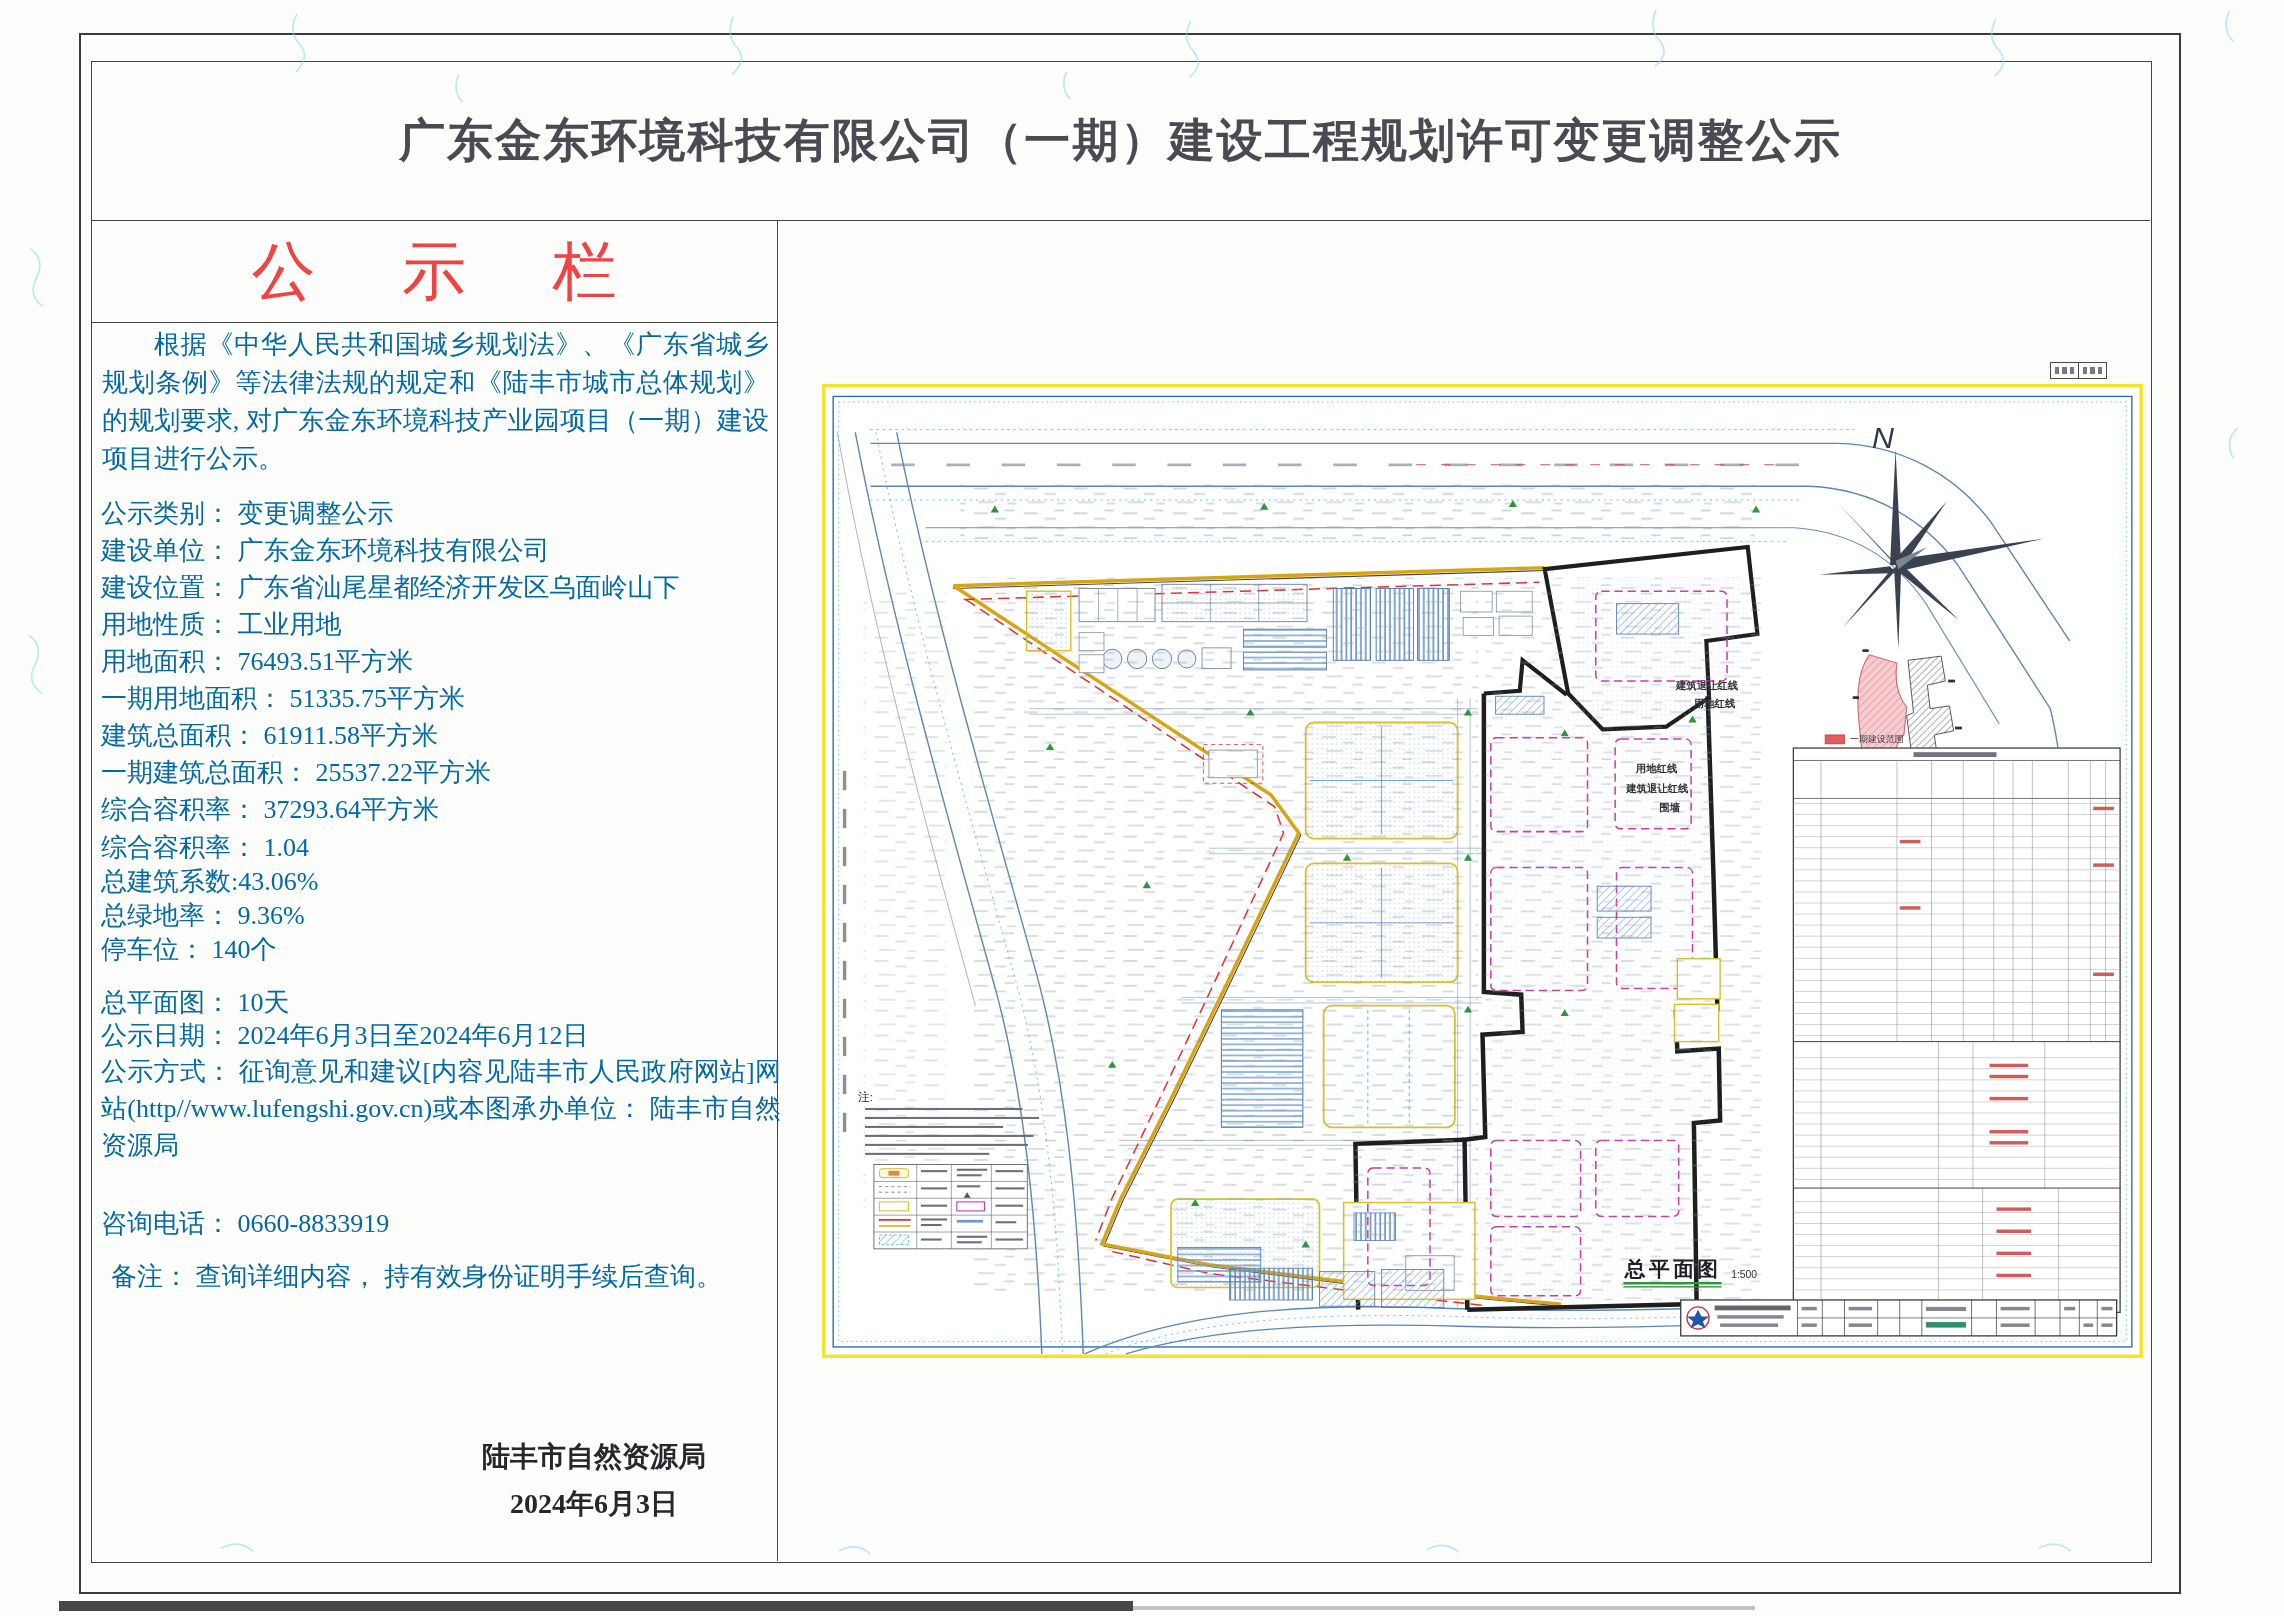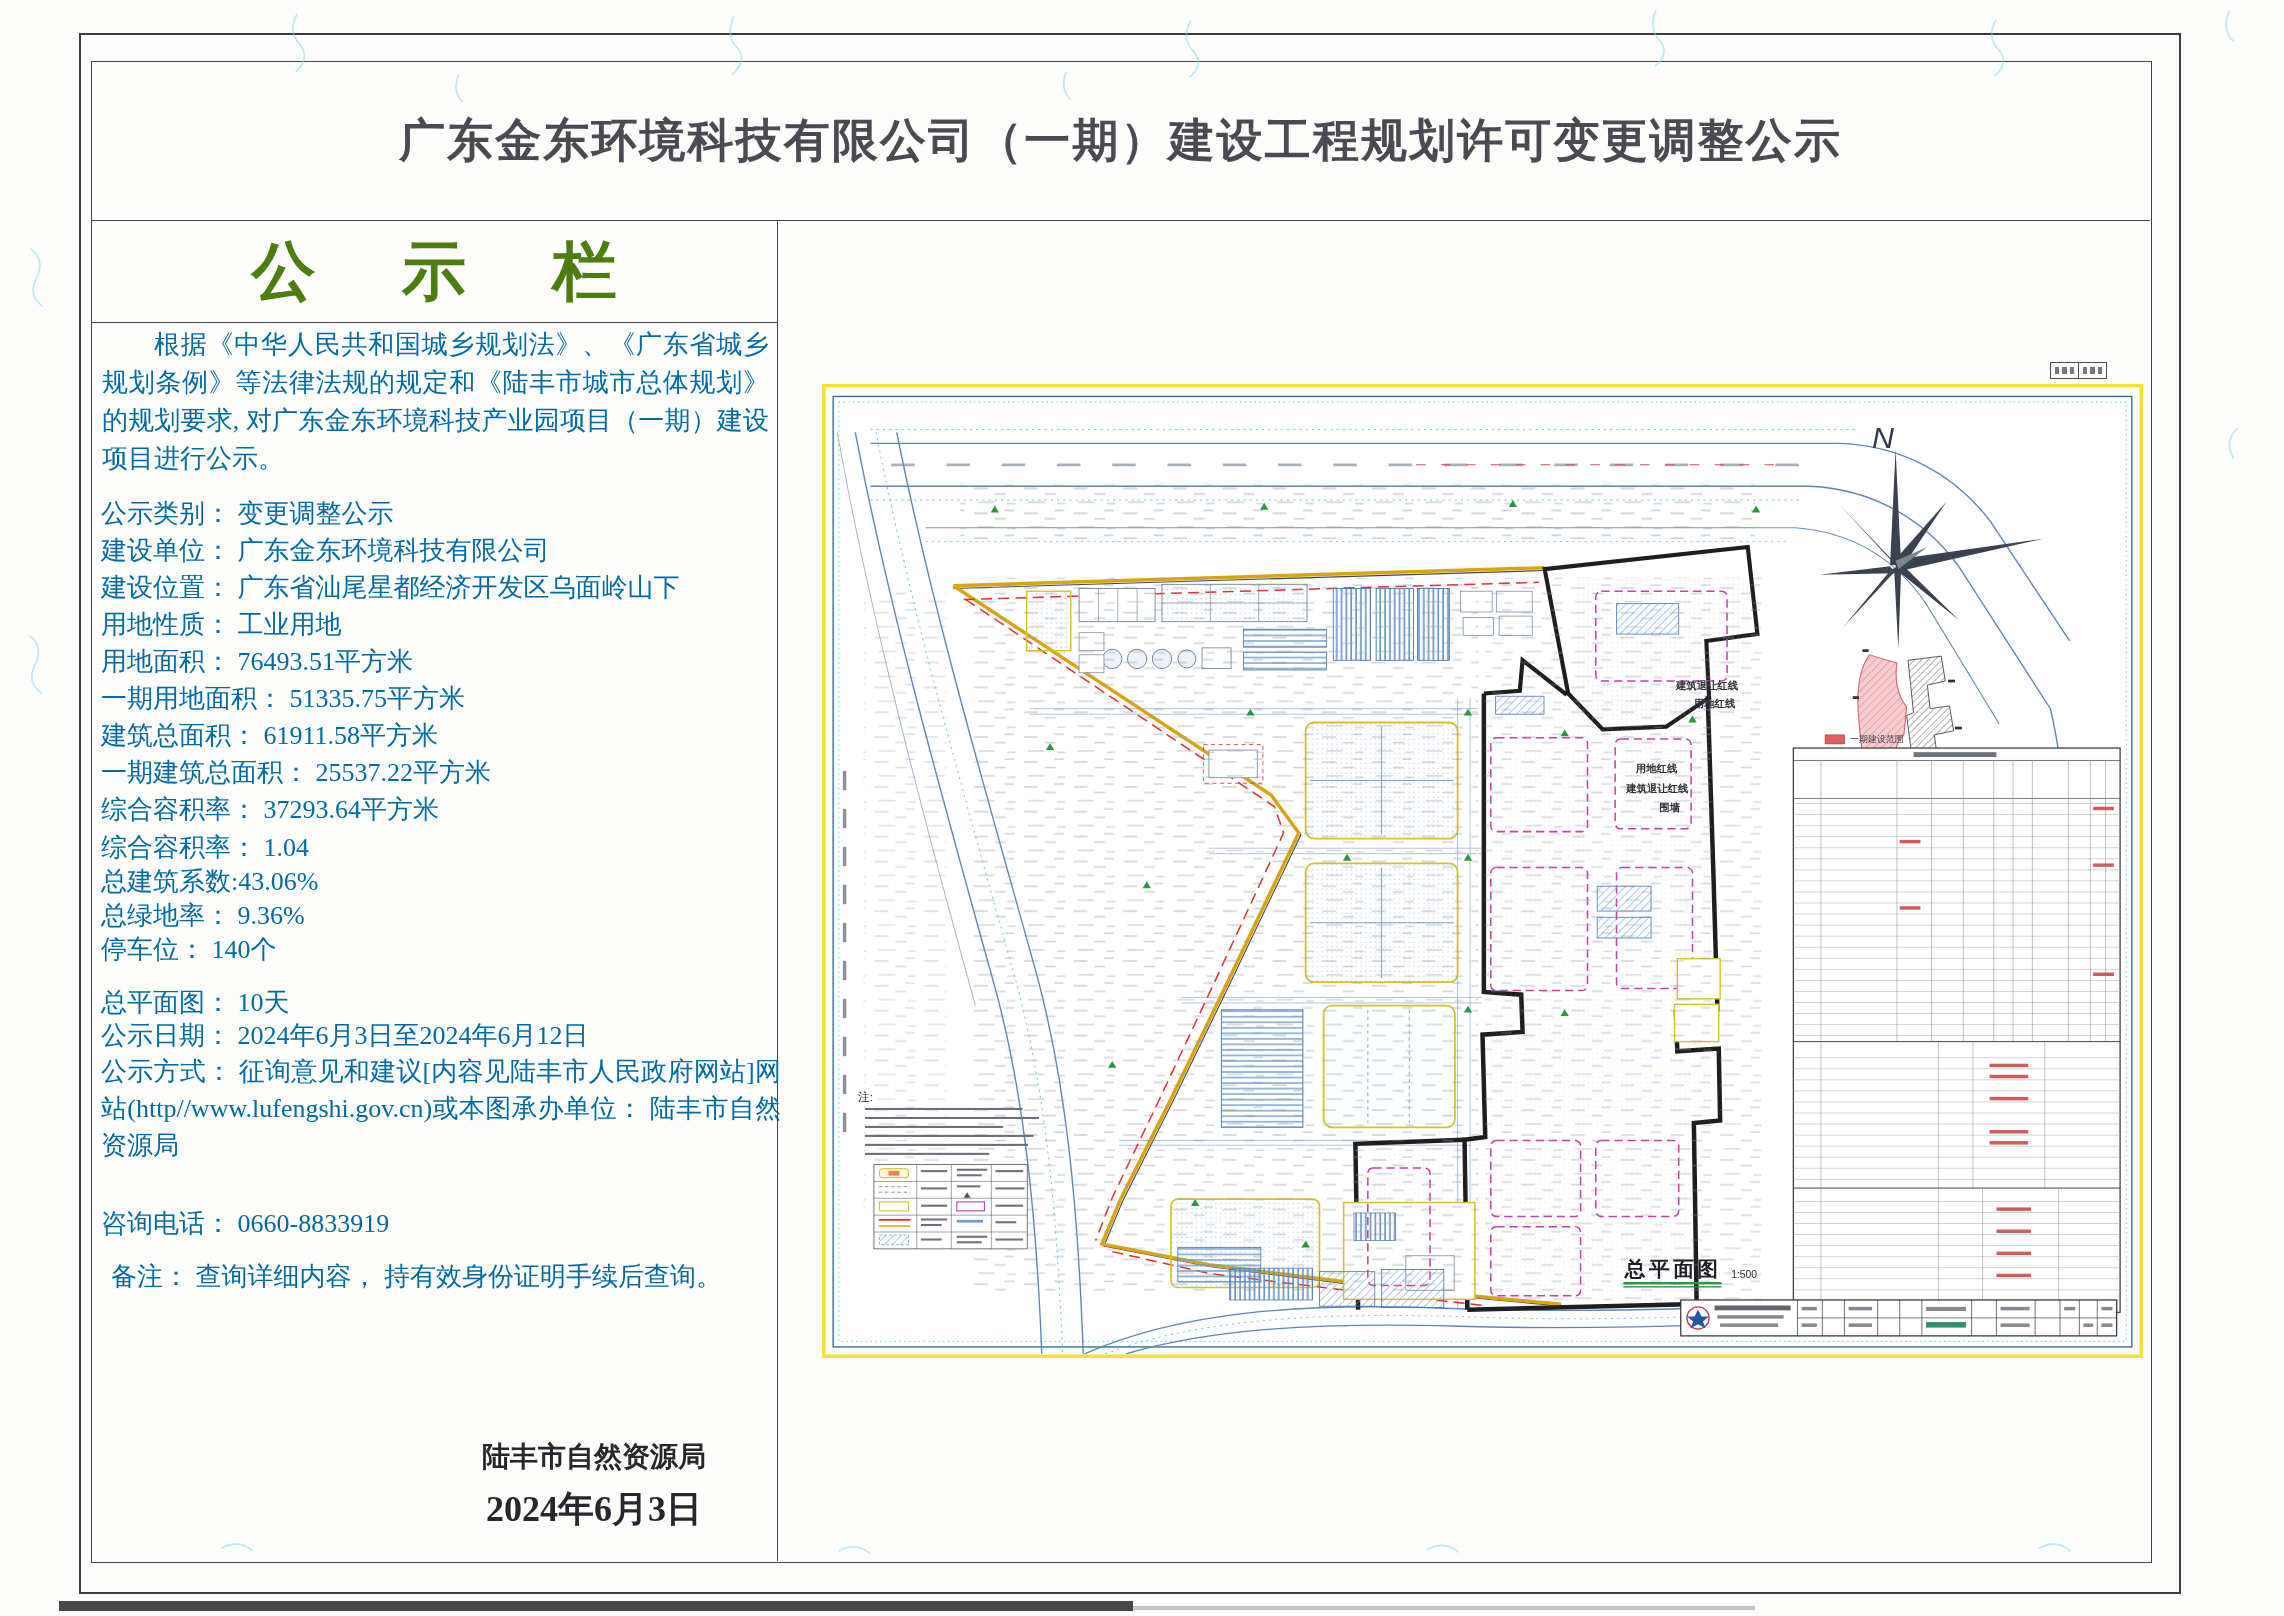--- a/index.html
+++ b/index.html
@@ -9,34 +9,34 @@
   
   #outer-border{left:79px;top:33px;width:2098px;height:1557px;border:2.1px solid #3a3a40;}
   #inner-border{left:91px;top:61px;width:2059px;height:1500px;border:1.4px solid #43434a;}
   #title-band{left:91px;top:61px;width:2059px;height:159px;border-bottom:1.7px solid #43434a;
               display:flex;align-items:center;justify-content:center;}
   #main-title{font-size:46px;letter-spacing:2.1px;font-weight:600;color:#4a4a52;}
   #panel-divider{left:777px;top:221px;width:0;height:1340px;border-left:1.7px solid #43434a;}
   
   #heading-box{left:91px;top:221px;width:686px;height:101px;border-bottom:1.7px solid #43434a;
                display:flex;align-items:center;justify-content:center;}
-  #heading-box .h{font-size:64px;font-weight:700;letter-spacing:0.55em;text-indent:0.55em;color:#4d7c0f;}
+  #heading-box .h{font-size:64px;font-weight:400;letter-spacing:0.55em;text-indent:0.55em;color:#ef4444;}
   .ntext{font-size:26px;line-height:37px;color:#0369a1;}
   #intro{left:102px;top:326px;width:667px;text-align:justify;text-indent:2em;line-height:38px;}
   #linesA{left:101px;top:495px;width:677px;}
   #linesA div{height:37px;}
   #linesB{left:101px;top:829px;width:677px;}
   #linesB div{height:34px;}
   #linesC{left:101px;top:984px;width:677px;}
   #linesC div{height:33px;}
   #method{left:101px;top:1053px;width:680px;line-height:37px;text-align:justify;}
   #phone{left:101px;top:1205px;width:677px;}
   #remark{left:111px;top:1258px;width:669px;line-height:38px;padding-left:5.6em;text-indent:-5.6em;}
   #signature{left:449px;top:1438px;width:290px;text-align:center;font-size:28px;font-weight:600;}
-  #sign-date{left:449px;top:1485px;width:290px;text-align:center;font-size:36px;font-weight:600;}
+  #sign-date{left:449px;top:1485px;width:290px;text-align:center;font-size:28px;font-weight:600;}
   
   #drawing-wrap{left:822px;top:384px;width:1321px;height:974px;}
   
   #stamp{left:2050px;top:362px;width:55px;height:15px;border:1px solid #4a4a50;display:flex;}
   #stamp .cell{flex:1;border-right:1px solid #4a4a50;display:flex;align-items:center;justify-content:space-evenly;}
   #stamp .cell:last-child{border-right:none;}
   #stamp i{display:block;width:4.1px;height:6.2px;background:#787880;}
   
   #scan-band{left:59px;top:1601px;width:1074px;height:10.4px;background:#2d2d30;opacity:.88;}
   #scan-band2{left:1133px;top:1606px;width:622px;height:4.1px;background:#8a8a8c;opacity:.5;}

